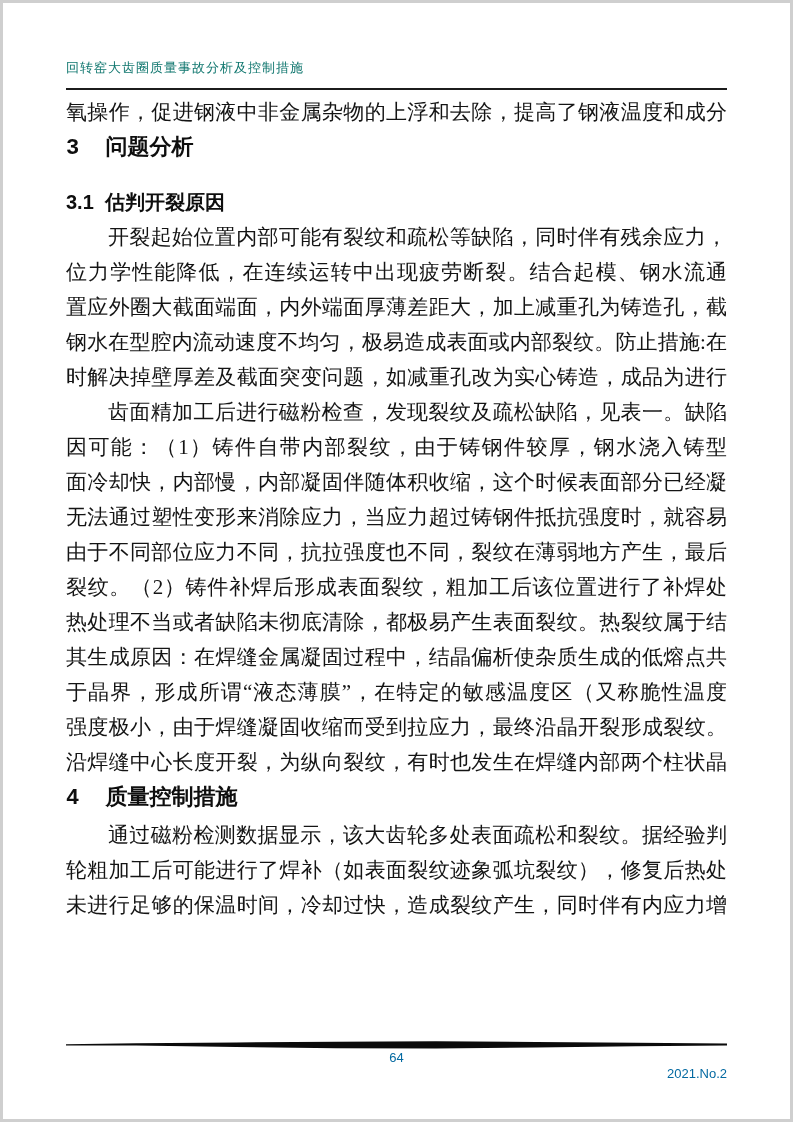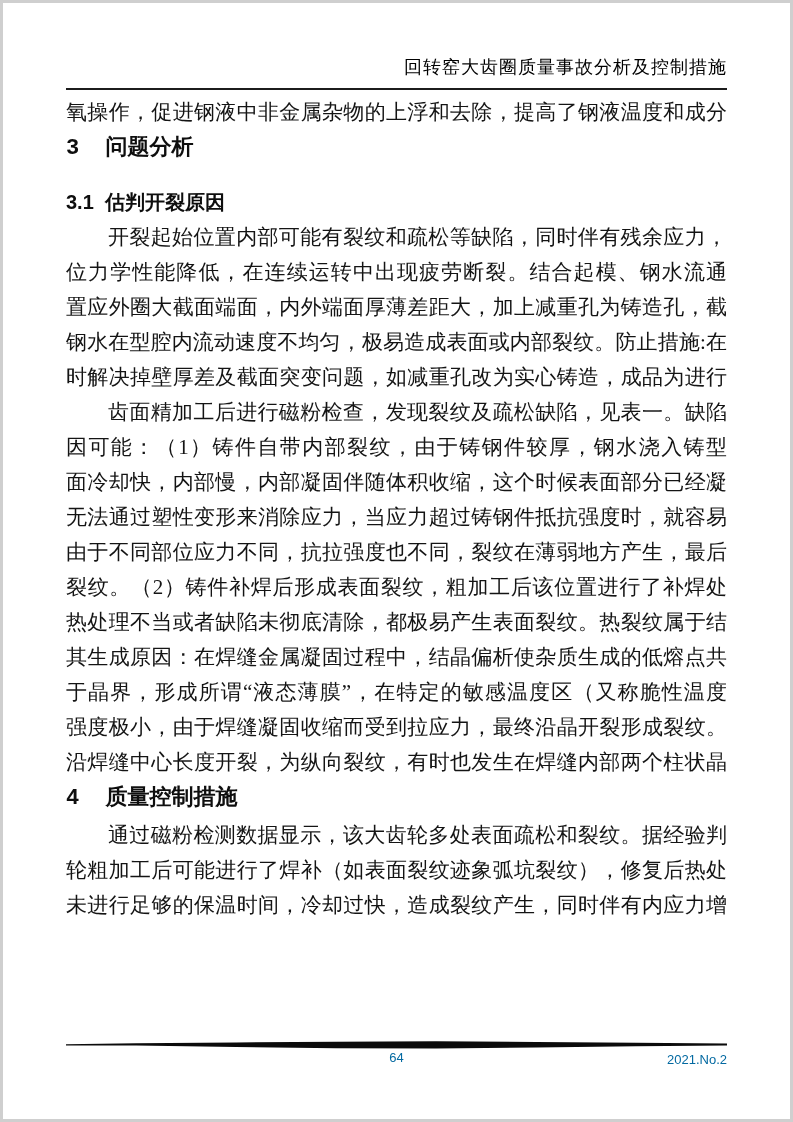--- a/index.html
+++ b/index.html
@@ -16,25 +16,25 @@
     background: #ffffff;
     border: 3px solid #cfcfcf;
     overflow: hidden;
     color: #151515;
   }
   .content {
     margin: 0 63px;           
     padding-top: 54px;        
   }
   .running-title {
-    text-align: right;
-    font-size: 18px;
+    text-align: left;
+    font-size: 13px;
     line-height: 21px;
     letter-spacing: 1px;
-    color: #000000;
+    color: #0f766e;
   }
   .header-rule {
     margin-top: 10px;
     border-top: 2px solid #1c1c1c;
     height: 0;
   }
   .doc-body {
     margin-top: 5px;
     font-size: 21px;
     color: #141414;
@@ -83,21 +83,21 @@
   }
   .page-number {
     position: absolute;
     left: 50%;
     transform: translateX(-50%);
     top: 0;
   }
   .issue {
     position: absolute;
     right: 0;
-    top: 2px;
+    top: 16px;
   }
 </style>
 </head>
 <body>
 
 <div class="page">
   <div class="content">
     <div class="running-title">回转窑大齿圈质量事故分析及控制措施</div>
     <div class="header-rule"></div>
     <div class="doc-body">

